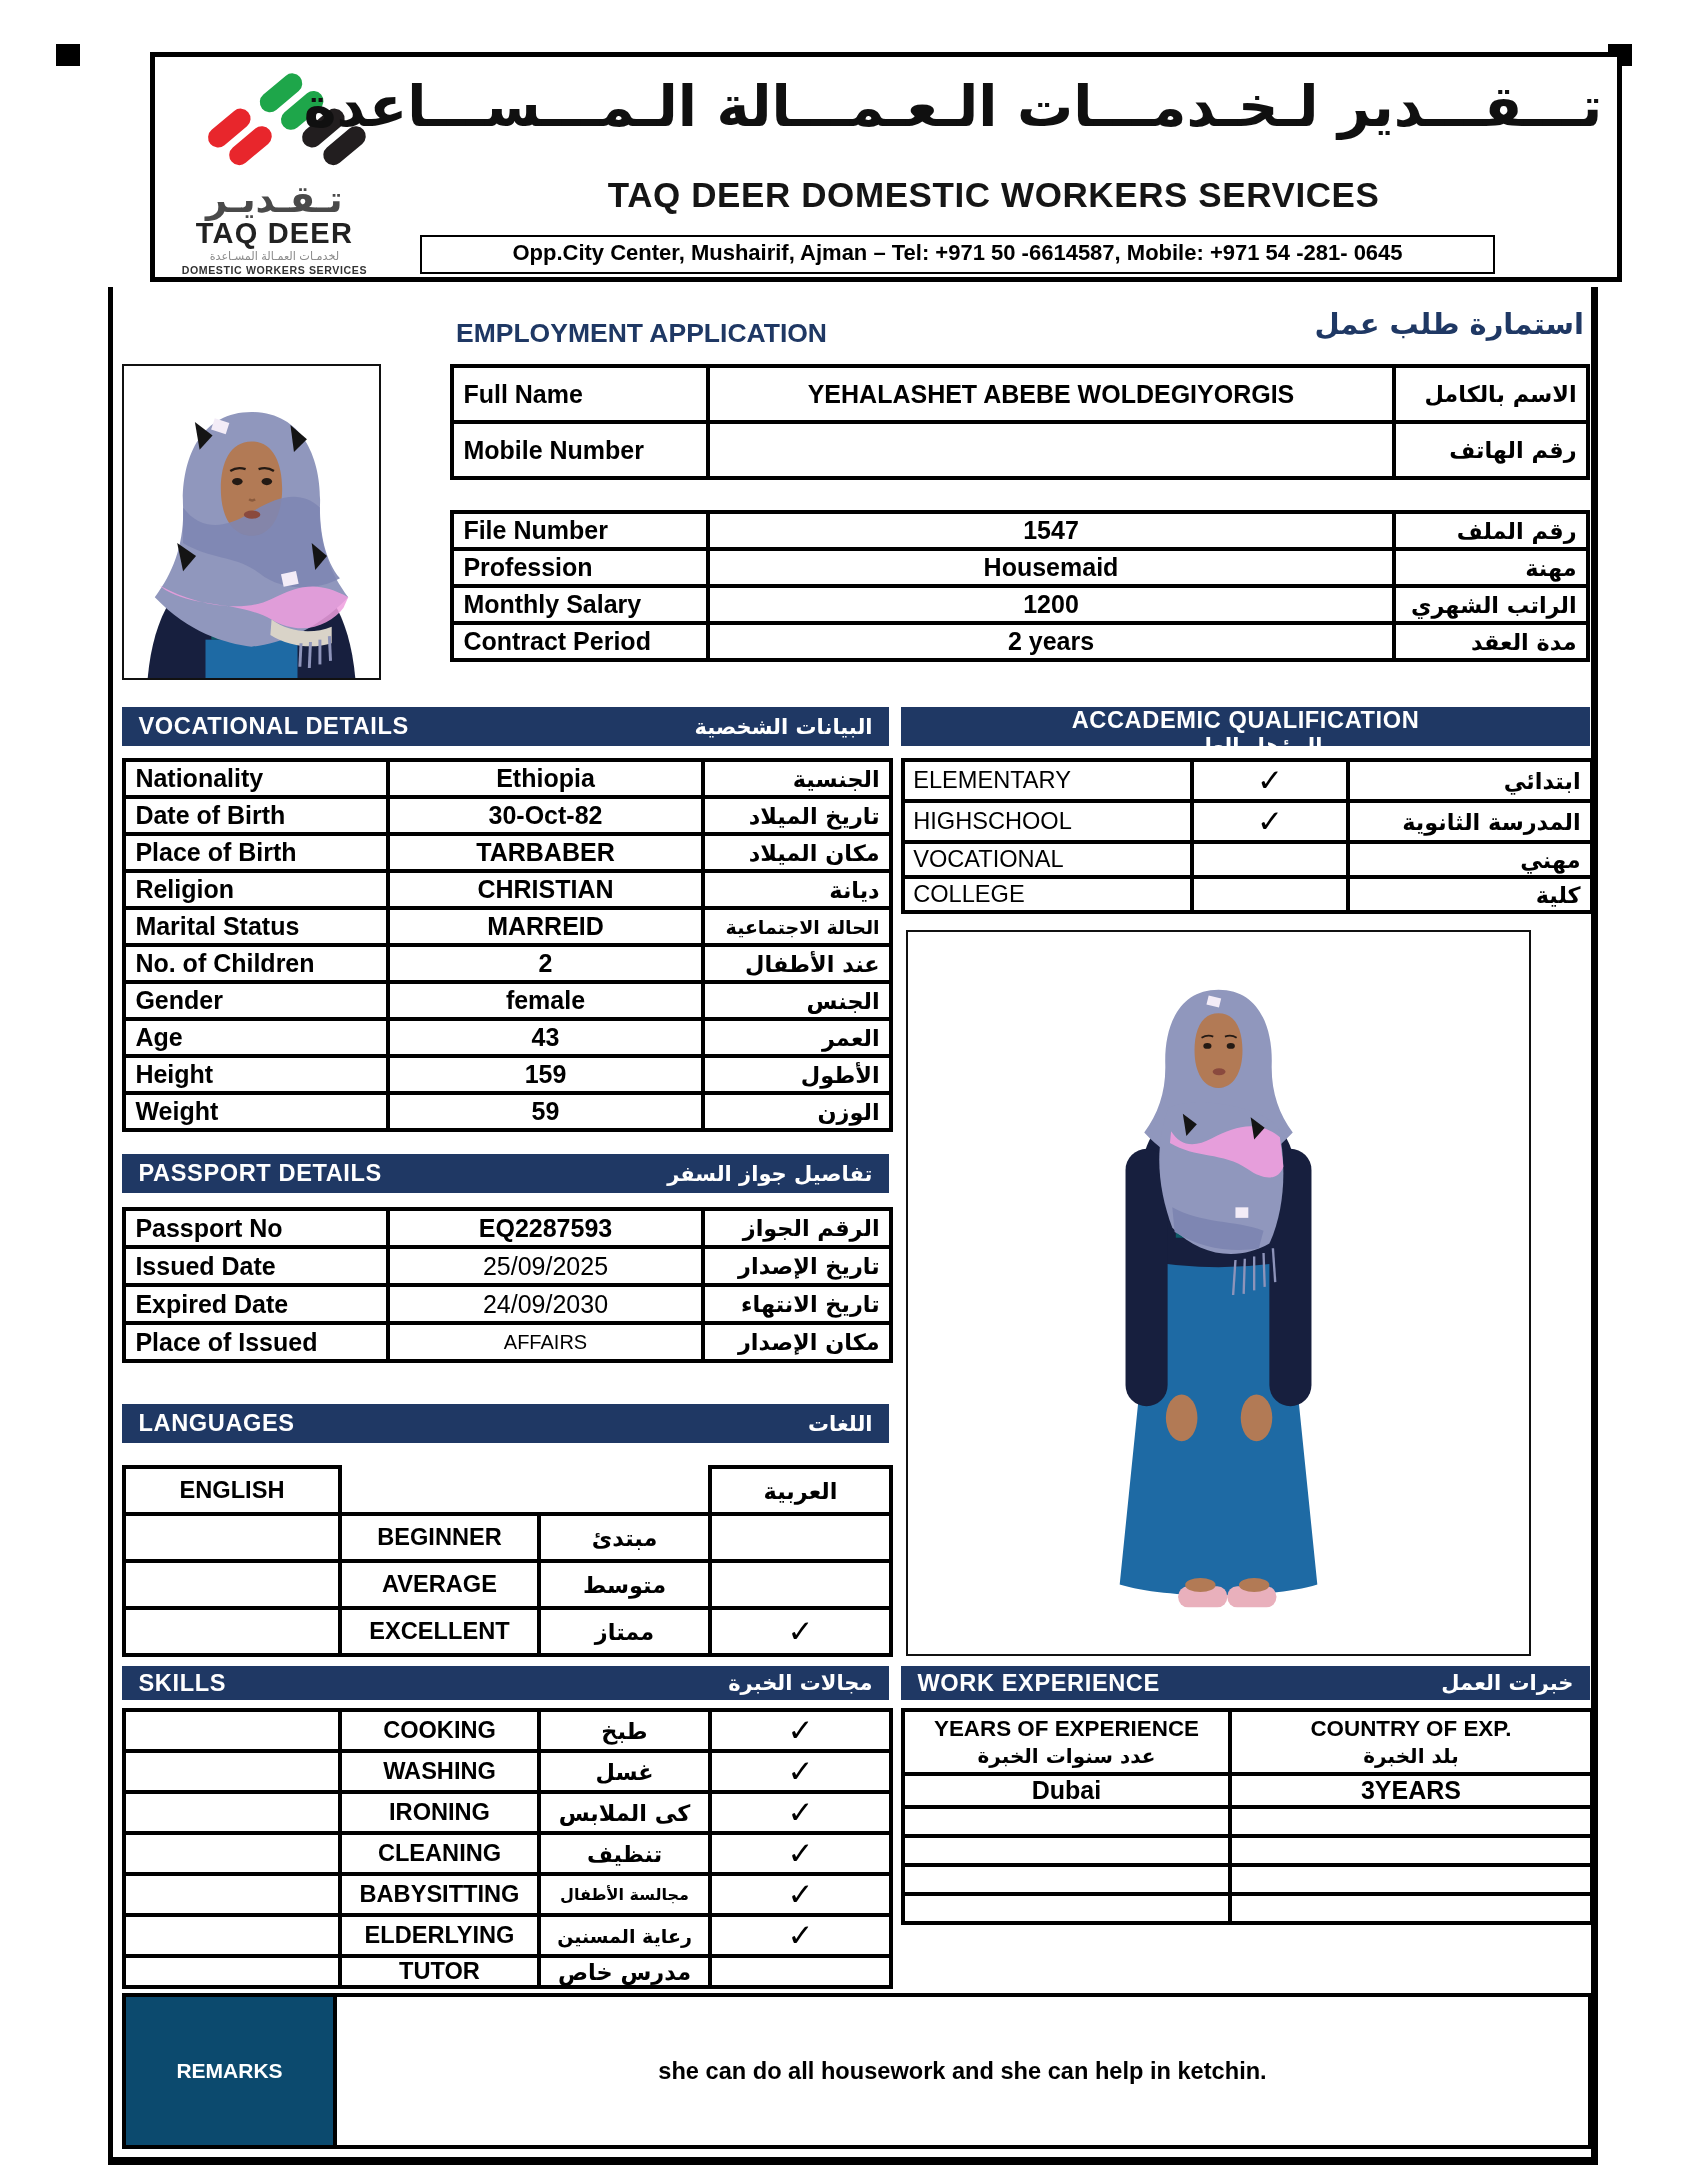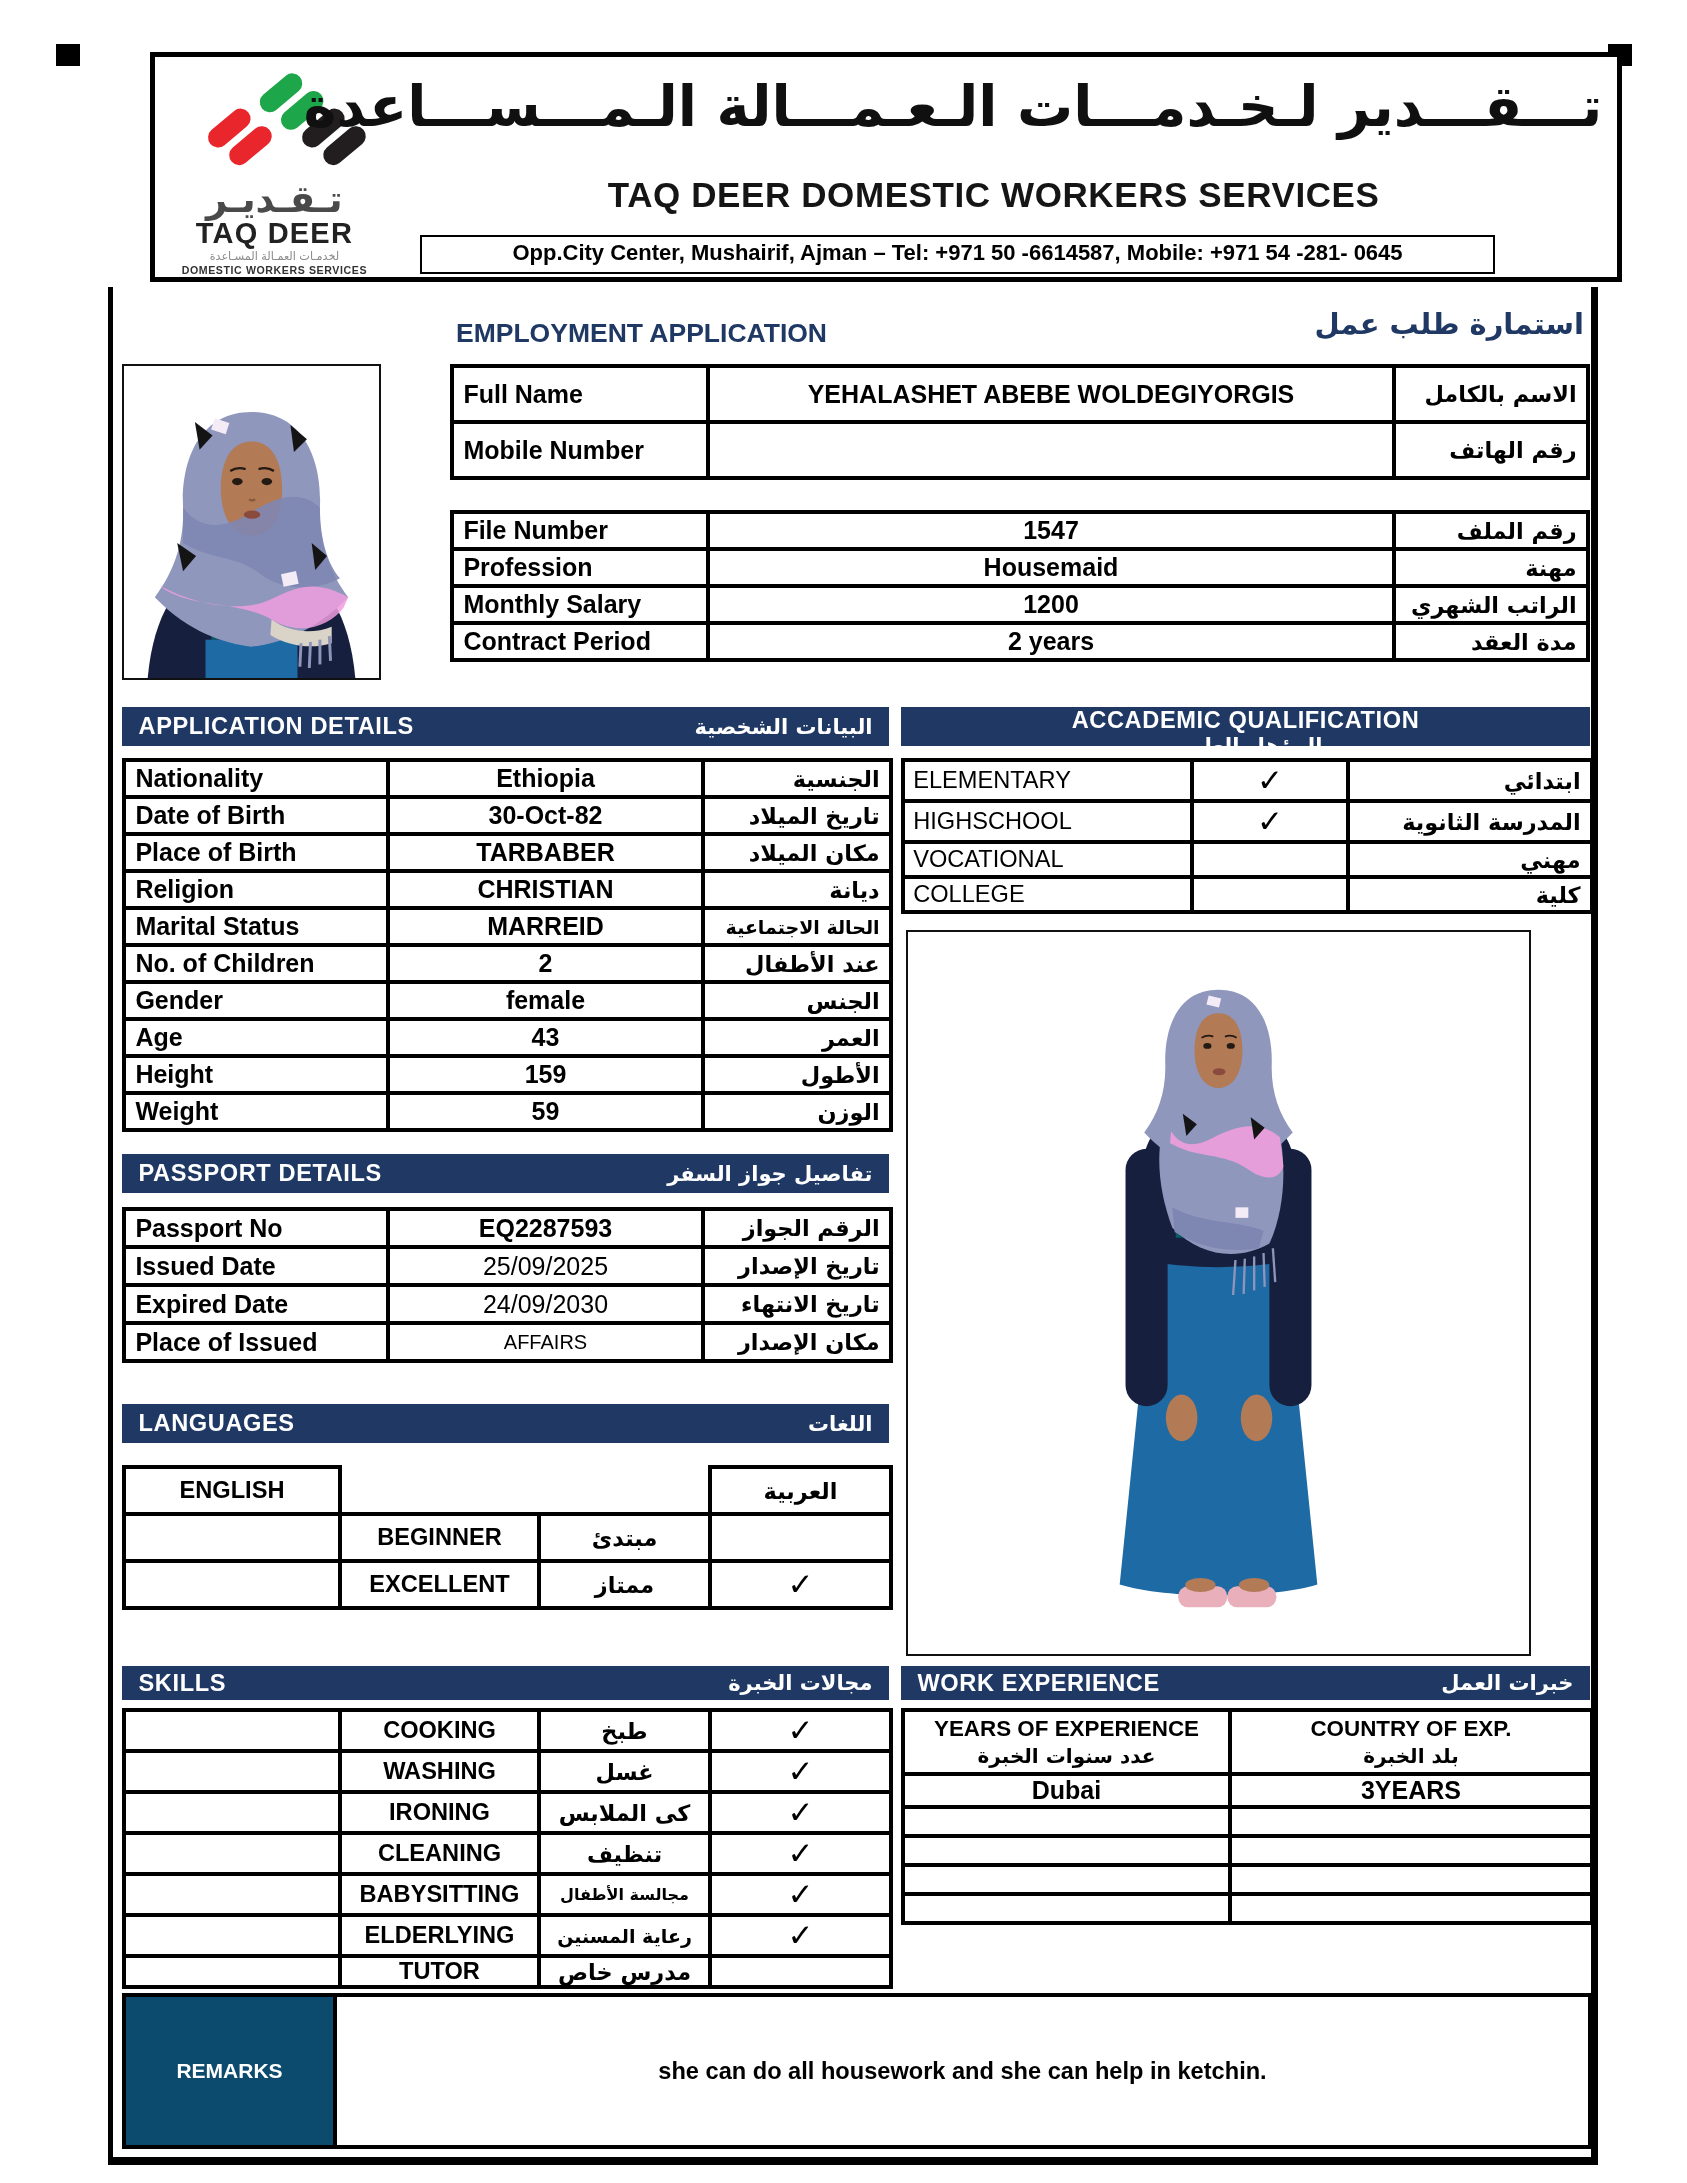--- a/index.html
+++ b/index.html
@@ -201,21 +201,21 @@
     </tr>
     <tr>
       <td class="lbl">Contract Period</td>
       <td class="val">2 years</td>
       <td class="arc">مدة العقد</td>
     </tr>
   </tbody>
     </table>
 
   <div class="bar" style="left:122px;top:707px;width:767px;height:39px;">
-    <span class="bar-en">APPLICATION DETAILS</span>
+    <span class="bar-en">VOCATIONAL DETAILS</span>
     <span class="bar-ar">البيانات الشخصية</span>
   </div>
   <table class="t-details" style="left:122px;top:758px;">
     <colgroup>
         <col style="width:264px">
         <col style="width:315px">
         <col style="width:188px">
       </colgroup>
     <tbody>
         <tr>
@@ -397,20 +397,26 @@
       <td class="arc-c">العربية</td>
     </tr>
     <tr>
       <td></td>
       <td class="cen">BEGINNER</td>
       <td class="arc-c">مبتدئ</td>
       <td class="chk"></td>
     </tr>
     <tr>
       <td></td>
+      <td class="cen">AVERAGE</td>
+      <td class="arc-c">متوسط</td>
+      <td class="chk"></td>
+    </tr>
+    <tr>
+      <td></td>
       <td class="cen">EXCELLENT</td>
       <td class="arc-c">ممتاز</td>
       <td class="chk">✓</td>
     </tr>
   </tbody>
     </table>
 
   <div class="bar" style="left:122px;top:1666px;width:767px;height:34px;">
     <span class="bar-en">SKILLS</span>
     <span class="bar-ar">مجالات الخبرة</span>

